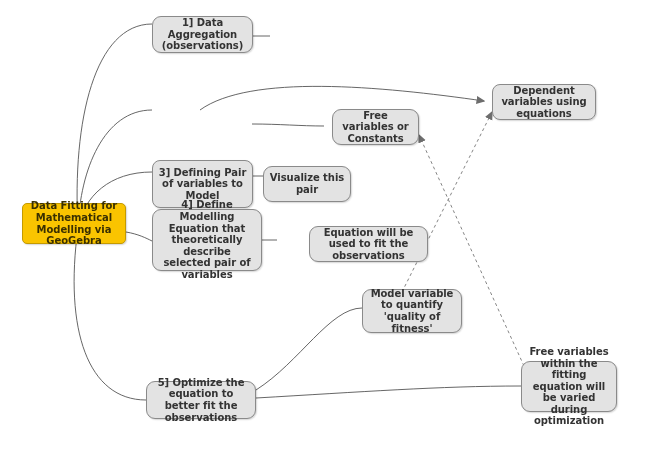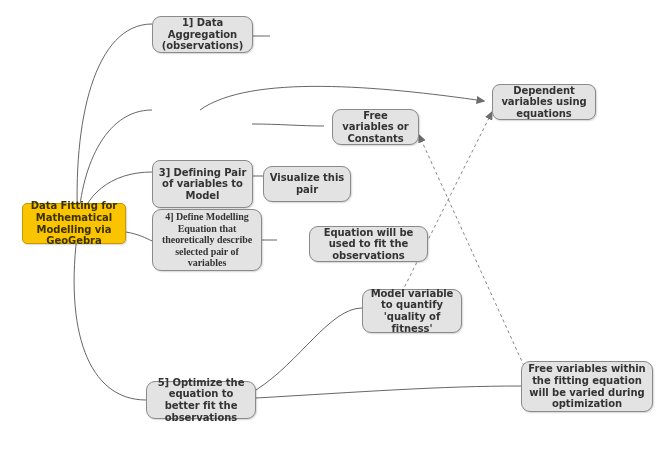--- a/index.html
+++ b/index.html
@@ -119,33 +119,33 @@
   </div>
 
   <div class="node" style="left:152px; top:160px; width:101px; height:48px;border-radius:8px;">
     <span>3] Defining Pair of variables to Model</span>
   </div>
 
   <div class="node" style="left:263px; top:166px; width:88px; height:20px;">
     <span>Visualize this pair</span>
   </div>
 
-  <div class="node" style="left:152px; top:209px; width:110px; height:62px;font-family:Liberation Serif, serif;">
+  <div class="node" style="left:152px; top:209px; width:110px; height:62px;">
     <span>4] Define Modelling Equation that theoretically describe selected pair of variables</span>
   </div>
 
   <div class="node" style="left:277px; top:226px; width:119px; height:30px;margin-left:32px;">
     <span>Equation will be used to fit the observations</span>
   </div>
 
   <div class="node" style="left:362px; top:289px; width:100px; height:44px;">
     <span>Model variable to quantify 'quality of fitness'</span>
   </div>
 
   <div class="node" style="left:146px; top:381px; width:110px; height:38px;">
     <span>5] Optimize the equation to better fit the observations</span>
   </div>
 
-  <div class="node" style="left:521px; top:361px; width:132px; height:51px;">
+  <div class="node" style="left:521px; top:361px; width:96px; height:51px;">
     <span>Free variables within the fitting equation will be varied during optimization</span>
   </div>
 
 </div>
 
 </body></html>

